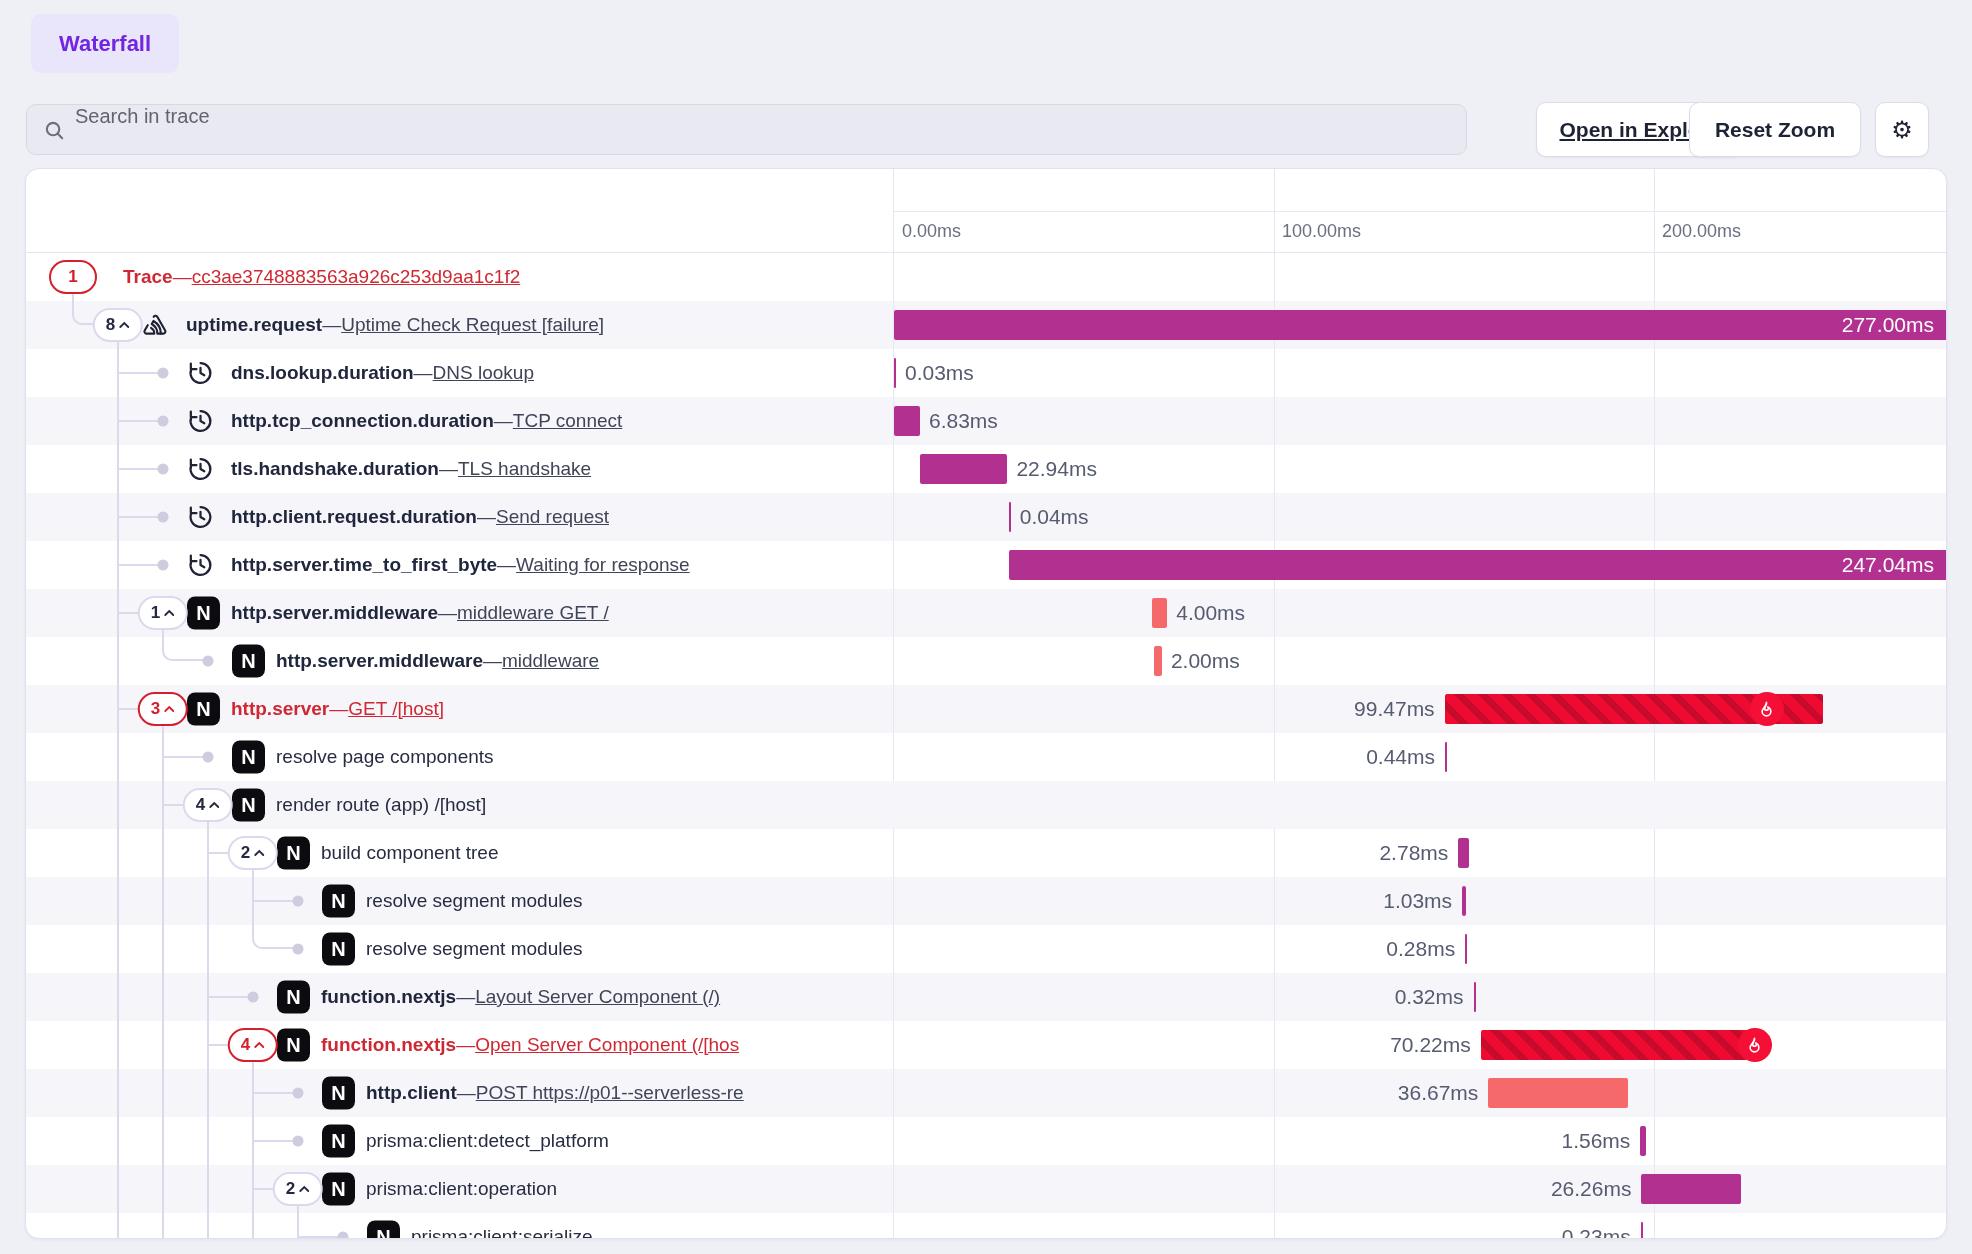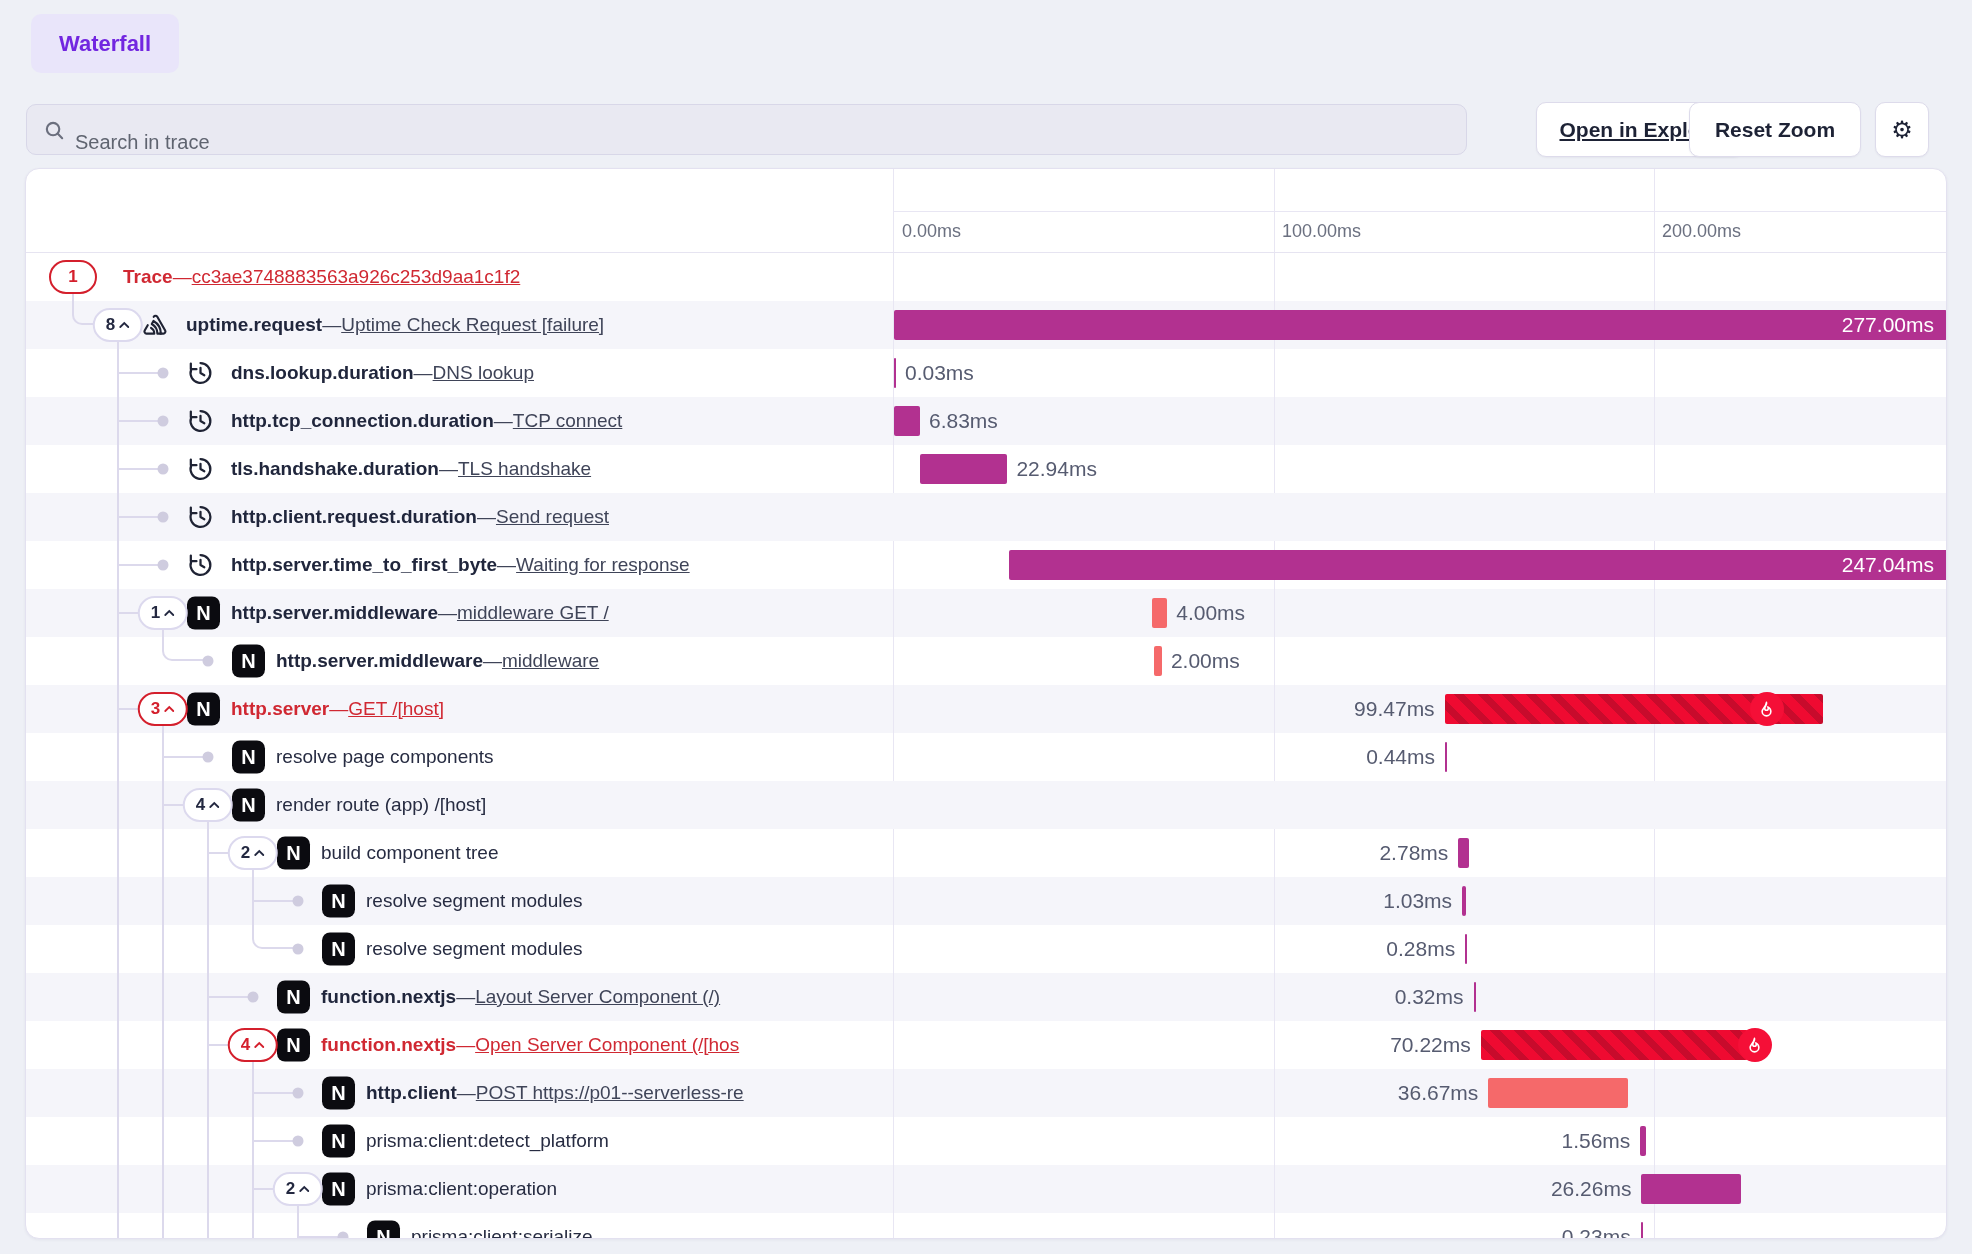--- a/index.html
+++ b/index.html
@@ -9,21 +9,21 @@
   
   .tab-waterfall {
     position:absolute; left:31px; top:14px; height:59px; padding:0 28px;
     display:flex; align-items:center; border-radius:10px;
     background:#e9e5fa; color:#7226e0; font-size:22px; font-weight:700; cursor:pointer;
   }
   .toolbar { position:absolute; left:26px; top:102px; right:24px; height:55px; display:flex; }
   .searchbox {
     position:relative; width:1441px; height:51px; margin-top:2px;
     background:#e9e9f2; border:1px solid #d8d7e8; border-radius:10px;
-    display:flex; align-items:flex-end; padding-left:48px;
+    display:flex; align-items:flex-start; padding-left:48px;
   }
   .searchbox svg { position:absolute; left:16px; top:14px; }
   .searchbox input {
     border:none; outline:none; background:transparent; width:95%;
     font-size:20px; color:#30354a; font-family:"Liberation Sans", sans-serif;
   }
   .searchbox input::placeholder { color:#5f6470; opacity:1; }
   .btn {
     height:55px; background:#ffffff; border:1px solid #dddbeb; border-radius:10px;
     font-size:21px; font-weight:700; color:#1d2235; cursor:pointer;
@@ -268,20 +268,26 @@
               <path d="M3.4 3.6v5h5"></path>
               <path d="M12 7.4V12l3.4 2"></path>
             </svg>
           </span>
           <div class="labelwrap" style="left:205px">
             <span class="sname">http.client.request.duration</span>
             <span class="sdash">—</span>
             <span class="sop">Send request</span>
           </div>
         </div>
+        <div class="time-cell">
+          <div class="gl" style="left:380px"></div>
+          <div class="gl" style="left:760px"></div>
+          <div class="bar magenta" style="left:114.75999999999999px;width:2px"></div>
+          <span class="durlabel" style="left:125.75999999999999px">0.04ms</span>
+        </div>
       </div>
       <div class="row">
         <div class="tree-cell">
           <div class="vguide" style="left:91px"></div>
           <div class="hline" style="left:92px;width:45px"></div>
           <div class="dot" style="left:137px"></div>
           <span class="row-icon" style="left:161px">
             <svg width="27" height="27" viewBox="0 0 24 24" fill="none" stroke="#1f2334" stroke-width="2" stroke-linecap="round" stroke-linejoin="round">
               <path d="M12 3.2a8.8 8.8 0 1 1-8.3 5.8"></path>
               <path d="M3.4 3.6v5h5"></path>

